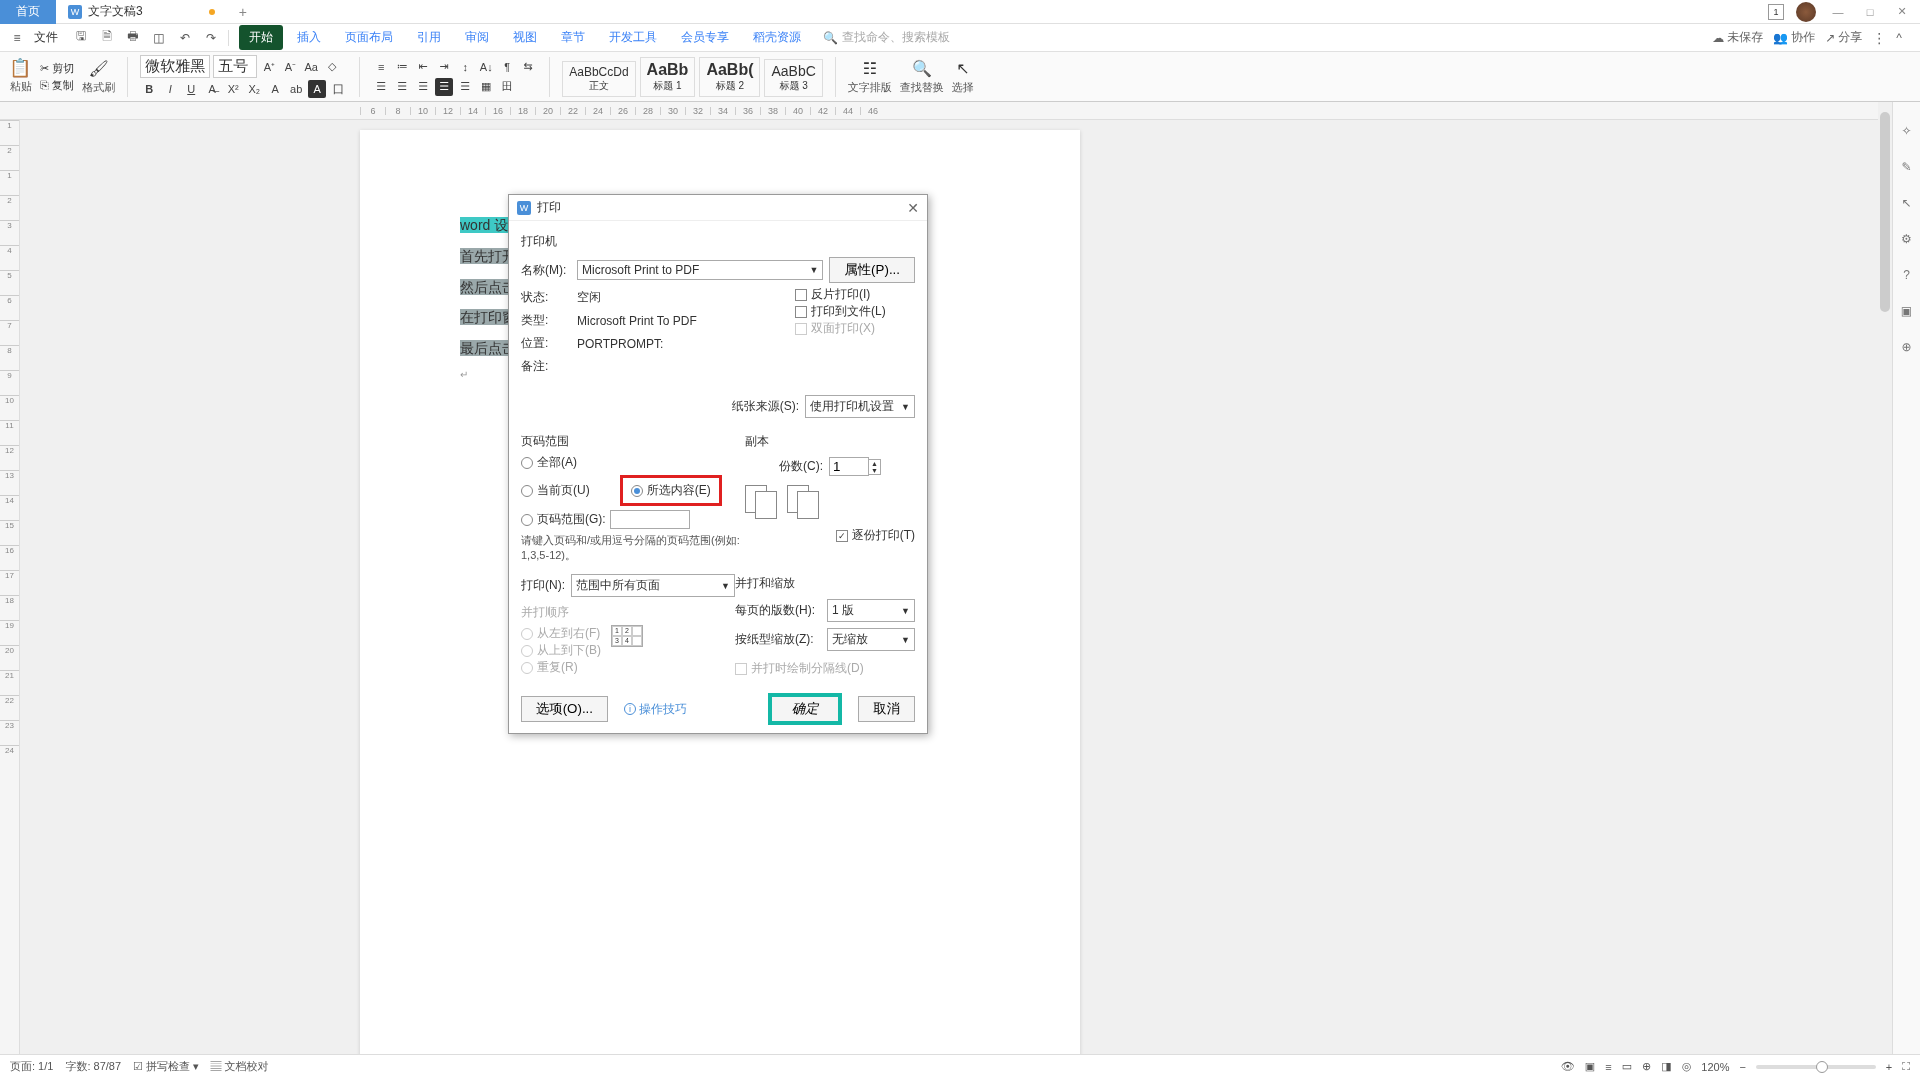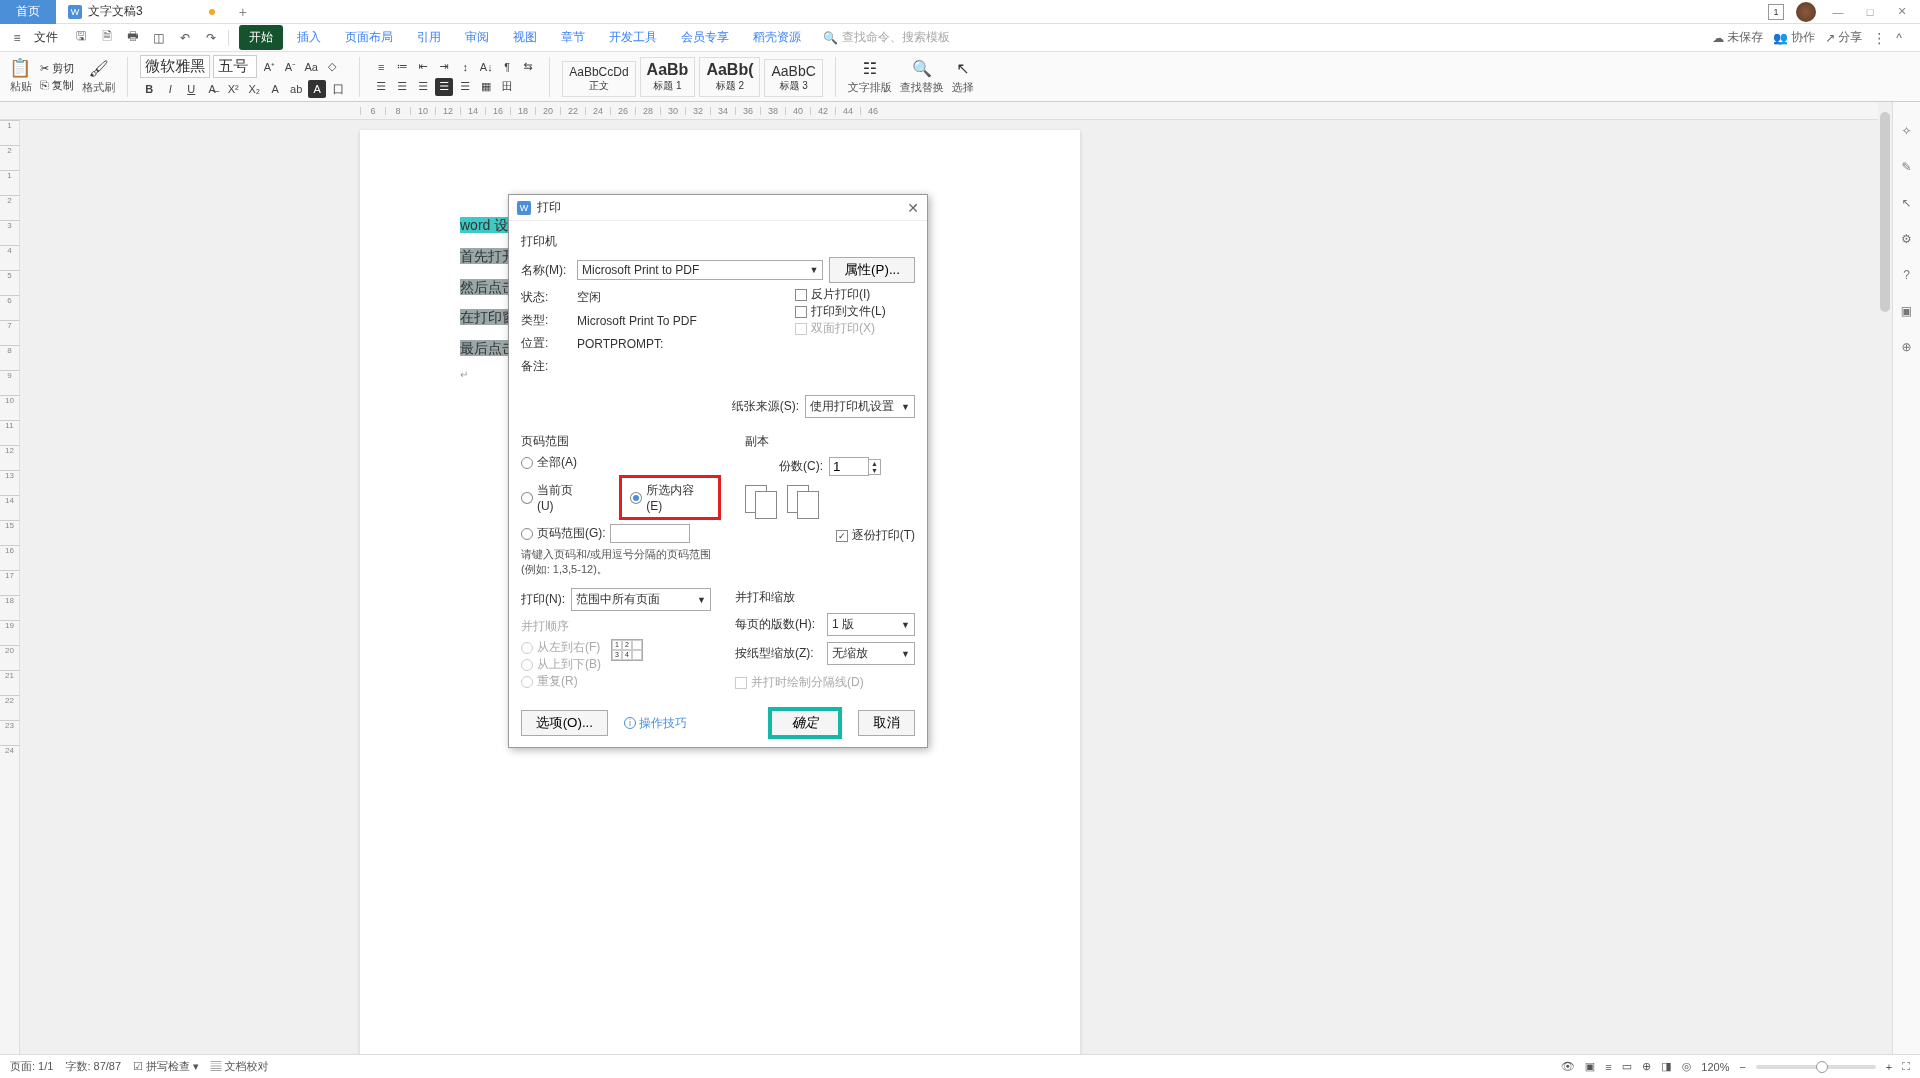--- a/index.html
+++ b/index.html
@@ -90,21 +90,21 @@
 .dlg-btn { border: 1px solid #aaa; padding: 3px 14px; background: #f5f5f5; }
 .chk { display: flex; align-items: center; gap: 4px; }
 .chkbox { width: 12px; height: 12px; border: 1px solid #888; display: inline-flex; align-items: center; justify-content: center; font-size: 9px; }
 .chkbox.checked::after { content: "✓"; }
 .chkbox.disabled { border-color: #ccc; }
 .radio { display: flex; align-items: center; gap: 4px; }
 .rbox { width: 12px; height: 12px; border: 1px solid #888; border-radius: 50%; display: inline-flex; align-items: center; justify-content: center; }
 .rbox.checked::after { content: ""; width: 6px; height: 6px; background: #4a8fd8; border-radius: 50%; }
 .rbox.disabled { border-color: #ccc; }
 .highlight-red { border: 3px solid #e02020; padding: 4px 8px; }
-.twocol { display: flex; gap: 24px; }
+.twocol { display: flex; gap: 0; }
 .col { flex: 1; }
 .txt-input { border: 1px solid #aaa; padding: 1px 3px; width: 80px; }
 .spinner { display: flex; align-items: center; }
 .spinner input { border: 1px solid #aaa; width: 40px; padding: 1px 3px; }
 .spinner .spins { display: flex; flex-direction: column; font-size: 7px; line-height: 7px; border: 1px solid #aaa; border-left: none; }
 .spinner .spins span { padding: 0 2px; }
 .grid-3x2 { display: inline-grid; grid-template-columns: repeat(3, 10px); grid-template-rows: repeat(2, 10px); border: 1px solid #aaa; font-size: 7px; }
 .grid-3x2 span { border: 0.5px solid #ccc; text-align: center; }
 .disabled-text { color: #aaa; }
 .dlg-footer { display: flex; align-items: center; padding: 8px 12px; gap: 16px; }

